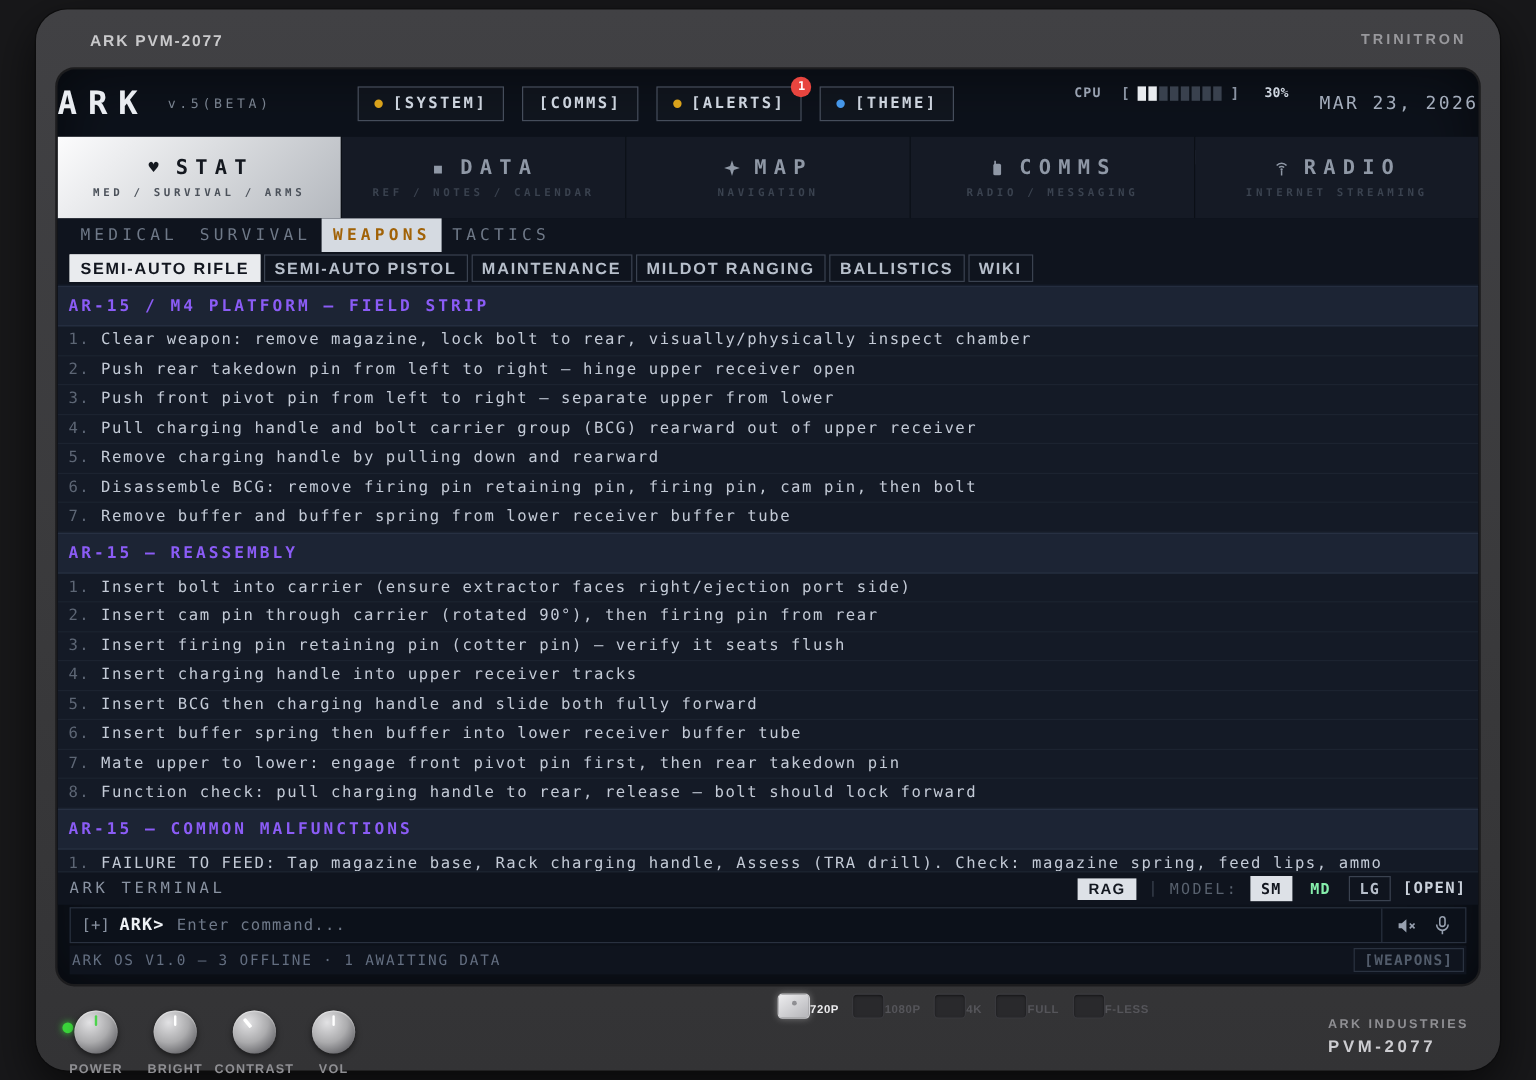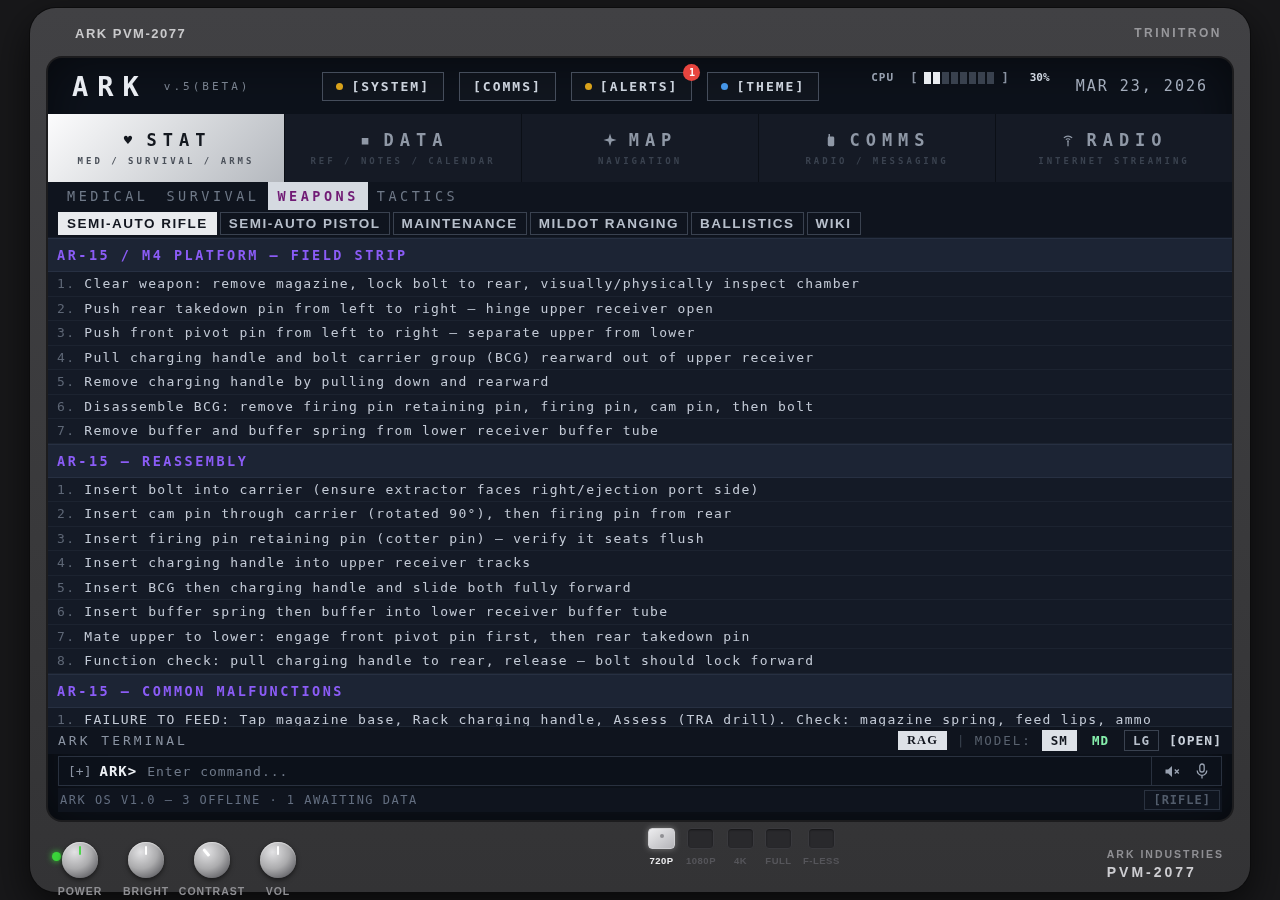--- a/index.html
+++ b/index.html
@@ -15,21 +15,21 @@
     font-family:"Liberation Sans", sans-serif; }
   .bezel-model { font-size:13px; font-weight:bold; letter-spacing:1.5px; color:#c9c9cb;margin-left:17px; }
   .bezel-trinitron { font-size:12px; font-weight:bold; letter-spacing:2.5px; color:#98989c; }
 
   
   .screen { position:absolute; left:18px; top:50px; width:1184px; height:762px;
     background:#0d121b; border-radius:14px; overflow:hidden; display:flex; flex-direction:column;
     box-shadow:inset 0 0 50px rgba(0,0,0,.55), 0 0 0 2px #1c1c1e; padding-bottom:8px; }
 
   
-  .app-header { height:56px; flex:0 0 56px; display:flex; align-items:center; padding:0 24px; }
+  .app-header { height:56px; flex:0 0 56px; display:flex; align-items:center; padding:0 0; }
   .logo { font-size:27px; font-weight:bold; letter-spacing:9px; color:#e9ecf1; }
   .version { margin-left:16px; font-size:11px; letter-spacing:3px; color:#79828f; }
   .hdr-buttons { display:flex; gap:15px; margin-left:72px; }
   .hbtn { position:relative; display:flex; align-items:center; gap:8px; height:29px; padding:0 13px;
     background:rgba(255,255,255,.02); border:1px solid #454d5b; color:#ccd3dd;
     font:700 13px "DejaVu Sans Mono",monospace; letter-spacing:2px; cursor:pointer; }
   .hbtn .dot { width:7px; height:7px; border-radius:50%; }
   .hbtn .badge { position:absolute; top:-9px; right:-9px; width:17px; height:17px; border-radius:50%;
     background:#e8453f; color:#fff; font:700 10px "DejaVu Sans Mono",monospace;
     display:flex; align-items:center; justify-content:center; letter-spacing:0; }
@@ -56,21 +56,21 @@
   .t-sub { font-size:9px; font-weight:700; letter-spacing:3px; color:#3a424f; }
   .tab.active { background:linear-gradient(135deg,#fcfcfd 0%,#dcdee1 45%,#b4b8be 100%); }
   .tab.active .t-title { color:#14181f; }
   .tab.active .t-sub { color:#4b515a; }
 
   
   .subnav { height:28px; flex:0 0 28px; display:flex; align-items:stretch; padding-left:10px;
     background:#0f141e; }
   .sn-item { display:flex; align-items:center; padding:12px 9px; font-size:13.5px; letter-spacing:3.5px;
     color:#6f7988; cursor:pointer; }
-  .sn-item.active { background:#d5dae1; color:#701a75; font-weight:700; }
+  .sn-item.active { background:#d5dae1; color:#a16207; font-weight:700; }
 
   
   .doc-tabs { height:28px; flex:0 0 28px; display:flex; align-items:center; gap:3px;
     padding-left:10px; background:#0f141e; border-bottom:1px solid #151c28; }
   .dtab { padding:3px 8px; border:1px solid #3a4250; color:#b7bfcb; font-size:13.5px; font-weight:700;
     letter-spacing:1.5px; cursor:pointer; background:transparent; }
   .dtab.active { background:#e9ebee; color:#12161f; border-color:#e9ebee; }
 
   
   .content { flex:1 1 auto; background:#141a26; overflow:hidden; }
@@ -80,21 +80,21 @@
     font-size:13px; letter-spacing:1.3px; line-height:17.5px; }
   .item .num { flex:0 0 auto; color:#5d6675; margin-right:9px; }
   .item .txt { flex:1; color:#c3cad6; }
 
   
   .term-bar { height:28px; flex:0 0 28px; display:flex; align-items:center; background:#0f141e;
     border-top:1px solid #1f2734; padding:0 10px; }
   .term-title { font-size:13px; letter-spacing:3px; color:#8a93a2; }
   .term-right { margin-left:auto; display:flex; align-items:center; gap:10px; }
   .rag-btn { background:#dde1e7; color:#12161f; font-weight:700; font-size:12.5px; letter-spacing:1px;
-    padding:2px 9px; border:none; cursor:pointer; font-family:Liberation Serif, serif; }
+    padding:2px 9px; border:none; cursor:pointer; font-family:Liberation Sans, sans-serif; }
   .term-sep { color:#39414e; font-size:13px; }
   .model-label { color:#59626f; font-size:12.5px; letter-spacing:2px; }
   .mbtn { font:700 12.5px "DejaVu Sans Mono",monospace; letter-spacing:1px; padding:2px 8px;
     cursor:pointer; background:transparent; border:1px solid transparent; }
   .mbtn.active { background:#dde1e7; color:#12161f; }
   .mbtn.disabled { color:#86efac; }
   .mbtn.outline { border-color:#3a4250; color:#b7bfcb; }
   .open-btn { background:none; border:none; color:#c9d0da; font:700 13px "DejaVu Sans Mono",monospace;
     letter-spacing:1px; cursor:pointer; }
 
@@ -124,21 +124,21 @@
     background:#3ad43a; box-shadow:0 0 6px #3ad43a; }
   .knob-group { position:absolute; left:32px; top:22px; display:flex; gap:30px; }
   .knob-wrap { display:flex; flex-direction:column; align-items:center; width:36px; }
   .knob { width:36px; height:36px; border-radius:50%; position:relative; cursor:pointer;
     background:radial-gradient(circle at 35% 28%, #e2e2e4, #ababad 48%, #69696d 80%, #4c4c50);
     box-shadow:0 2px 5px rgba(0,0,0,.55), inset 0 1px 1px rgba(255,255,255,.5); }
   .knob .pointer { position:absolute; left:50%; top:4px; width:2.5px; height:9px; margin-left:-1.25px;
     background:#fff; border-radius:1px; transform-origin:50% 14px; }
   .knob-label { margin-top:7px; font-size:10.5px; font-weight:bold; letter-spacing:1px; color:#8f8f93; }
   .res-group { position:absolute; left:618px; top:8px; display:flex; gap:11px; }
-  .res-wrap { display:flex; flex-direction:column; align-items:center;justify-content:space-between; }
+  .res-wrap { display:flex; flex-direction:row; align-items:center;justify-content:space-between; }
   .res-btn { width:27px; height:21px; border-radius:4px; background:#29292c; border:1px solid #39393d;
     box-shadow:inset 0 1px 2px rgba(0,0,0,.5); cursor:pointer; position:relative; }
   .res-btn.active { background:linear-gradient(145deg,#ededef,#b4b4b8); border-color:#cfcfd2;
     box-shadow:0 0 6px rgba(255,255,255,.35); }
   .res-btn.active::after { content:""; position:absolute; left:50%; top:5px; width:4px; height:4px;
     margin-left:-2px; border-radius:50%; background:#8f8f93; }
   .res-label { margin-top:6px; font-size:9.5px; font-weight:bold; letter-spacing:.5px; color:#55555a; }
   .res-wrap.active .res-label { color:#ececee; }
   .brand { position:absolute; right:26px; top:28px; }
   .brand-line1 { font-size:10.5px; font-weight:bold; letter-spacing:2px; color:#8f8f93; }
@@ -384,21 +384,21 @@
         <svg width="14" height="17" viewBox="0 0 14 17" fill="none" stroke="currentColor" stroke-width="1.3">
           <rect x="4.8" y="1" width="4.4" height="8" rx="2.2"></rect>
           <path d="M2.2 7.5a4.8 4.8 0 0 0 9.6 0"></path>
           <line x1="7" y1="12.6" x2="7" y2="15.6"></line>
         </svg>
       </div>
     </div>
 
     <div class="status-row">
       <span class="status-text">ARK OS V1.0 — 3 OFFLINE · 1 AWAITING DATA</span>
-      <button class="logout-btn">[RIFLE]</button>
+      <button class="logout-btn">[WEAPONS]</button>
     </div>
 
   </div>
 
   <div class="bezel-bottom">
     <span class="led"></span>
     <div class="knob-group" id="knobs">
         <div class="knob-wrap">
           <div class="knob">
             <span class="pointer" style="background: rgb(76, 212, 76); transform: rotate(0deg);"></span>

